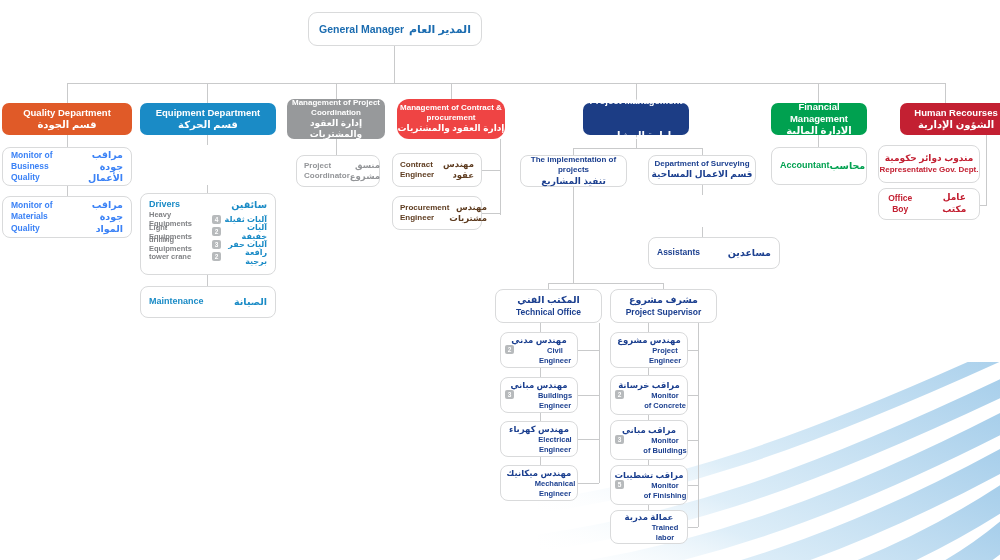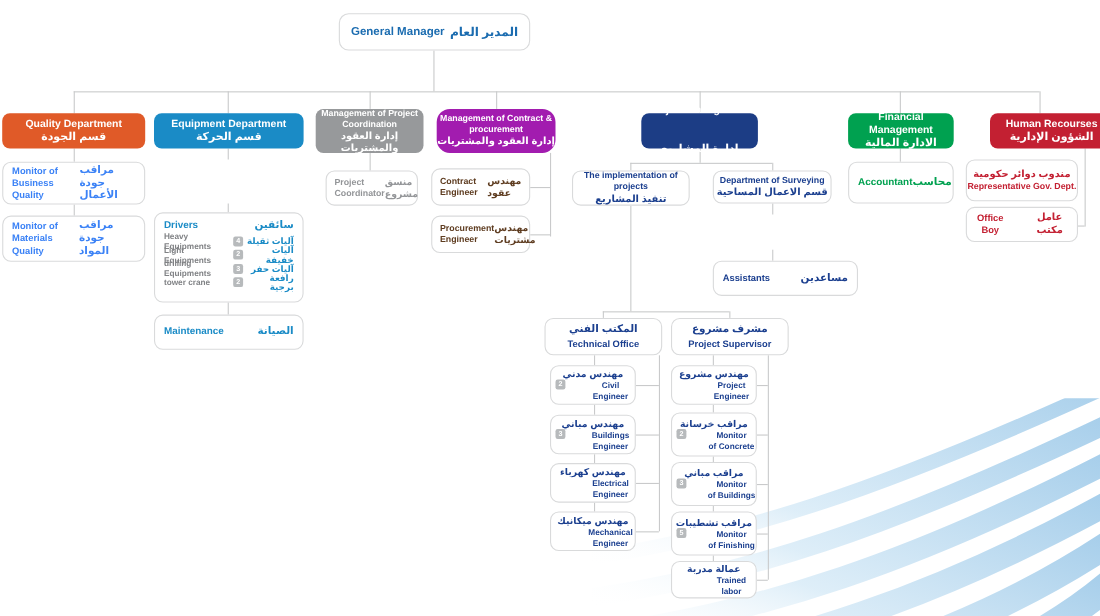--- a/index.html
+++ b/index.html
@@ -12,30 +12,30 @@
   .hdr{position:absolute;border-radius:7px;color:#fff;display:flex;flex-direction:column;
        justify-content:center;align-items:center;text-align:center;font-weight:bold;line-height:1.25;}
   .hdr .en{font-size:9.5px;}
   .hdr .ar{font-size:10px;direction:rtl;}
   .hdr.small .en{font-size:8px;}
   .hdr.small .ar{font-size:9px;}
   
   .box{position:absolute;background:#fff;border:1px solid #d9dadb;border-radius:8px;box-sizing:border-box;}
   .row2{display:flex;justify-content:space-between;align-items:center;height:100%;padding:0 8px;font-weight:bold;}
   .row2 .en{text-align:left;font-size:8.5px;line-height:1.3;}
-  .row2 .ar{text-align:left;font-size:9.5px;line-height:1.25;direction:rtl;}
+  .row2 .ar{text-align:right;font-size:9.5px;line-height:1.25;direction:rtl;}
   .stack{display:flex;flex-direction:column;justify-content:center;align-items:center;height:100%;
          text-align:center;font-weight:bold;line-height:1.3;}
   .stack .en{font-size:8px;}
   .stack .ar{font-size:9px;direction:rtl;}
   
   .c-quality{color:#3b82f6;} .bg-quality{background:#e05a28;}
   .c-equip{color:#1a8bc6;}  .bg-equip{background:#1a8bc6;}
   .c-coord{color:#939598;}  .bg-coord{background:#97999b;}
-  .c-contract{color:#5e3c20;} .bg-contract{background:#a21caf;border-radius:12px;}
+  .c-contract{color:#5e3c20;} .bg-contract{background:#ef4444;border-radius:12px;}
   .c-proj{color:#1b3f8f;}   .bg-proj{background:#1c3d85;}
   .c-fin{color:#00a150;}    .bg-fin{background:#00a150;}
   .c-hr{color:#c32032;}     .bg-hr{background:#c32032;}
   
   #gm{position:absolute;left:308px;top:12px;width:174px;height:34px;background:#fff;border:1px solid #d9dadb;
       border-radius:9px;display:flex;justify-content:space-between;align-items:center;padding:0 10px;
       box-sizing:border-box;font-weight:bold;color:#1b6cb0;}
   #gm .en{font-size:10.5px;} #gm .ar{font-size:11px;direction:rtl;}
   
   .drv{padding:5px 8px 0 8px;}

